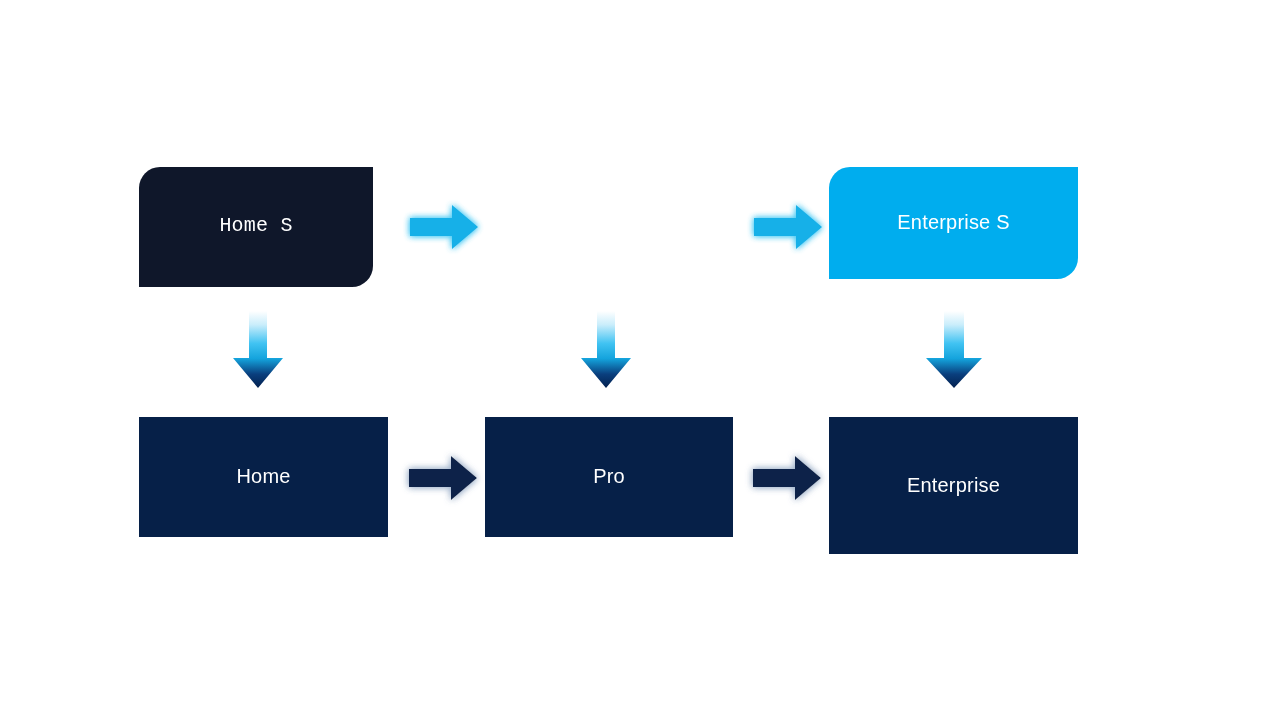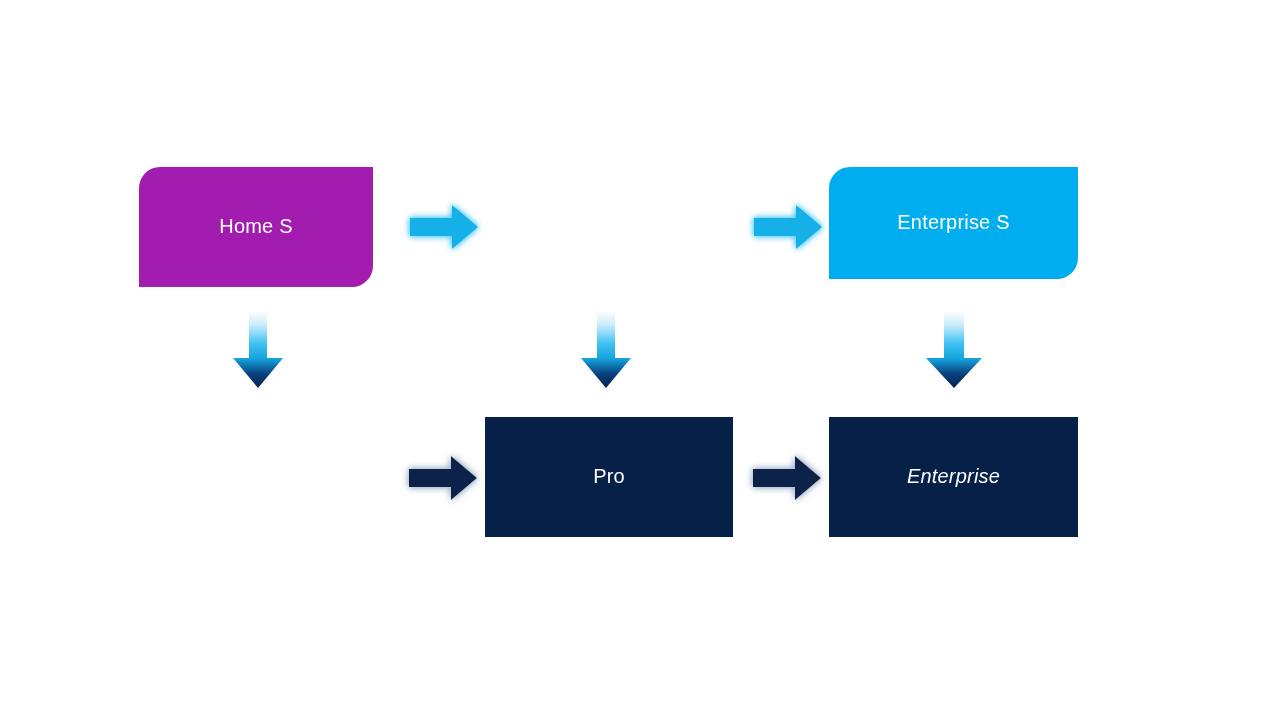--- a/index.html
+++ b/index.html
@@ -58,21 +58,21 @@
   .varrow {
     position: absolute;
   }
   .varrow svg { display: block; }
 </style>
 </head>
 <body>
 
 <div id="stage">
 
-  <div class="node node-top" style="left:139px; top:167px; width:234px; height:120px; background:#a21caf;">
+  <div class="node node-top" style="left:139px; top:167px; width:234px; height:120px; background:#0f172a;font-family:Liberation Mono, monospace;">
     <span class="node-label">Home S</span>
   </div>
 
 
   <div class="node node-top" style="left:829px; top:167px; width:249px; height:112px; background:#00ADEE;">
     <span class="node-label">Enterprise S</span>
   </div>
 
   <div class="harrow" style="left:408px; top:202px; width:72px; height:50px;">
     <svg width="72" height="50" viewBox="0 0 72 50" xmlns="http://www.w3.org/2000/svg">
@@ -151,26 +151,29 @@
           <stop offset="42%" stop-color="#41C3F2"></stop>
           <stop offset="62%" stop-color="#14A3DC"></stop>
           <stop offset="82%" stop-color="#0A3F7E"></stop>
           <stop offset="100%" stop-color="#03204E"></stop>
         </linearGradient>
       </defs>
       <path d="M19,0 L39,0 L39,47 L57,47 L29,77 L1,47 L19,47 Z" fill="url(#vg3)"></path>
     </svg>
   </div>
 
+  <div class="node node-bottom" style="left:139px; top:417px; width:249px; height:120px; background:#062048;">
+    <span class="node-label">Home</span>
+  </div>
 
   <div class="node node-bottom" style="left:485px; top:417px; width:248px; height:120px; background:#062048;">
     <span class="node-label">Pro</span>
   </div>
 
-  <div class="node node-bottom" style="left:829px; top:417px; width:249px; height:120px; background:#062048;font-style:italic;">
+  <div class="node node-bottom" style="left:829px; top:417px; width:249px; height:137px; background:#062048;">
     <span class="node-label">Enterprise</span>
   </div>
 
   <div class="harrow" style="left:406px; top:452px; width:74px; height:52px;">
     <svg width="74" height="52" viewBox="0 0 74 52" xmlns="http://www.w3.org/2000/svg">
       <defs>
         <filter id="glowNavy1" x="-60%" y="-60%" width="220%" height="220%">
           <feGaussianBlur in="SourceAlpha" stdDeviation="3.6" result="b"></feGaussianBlur>
           <feFlood flood-color="#9FB2CB" flood-opacity="0.9" result="c"></feFlood>
           <feComposite in="c" in2="b" operator="in" result="g"></feComposite>

